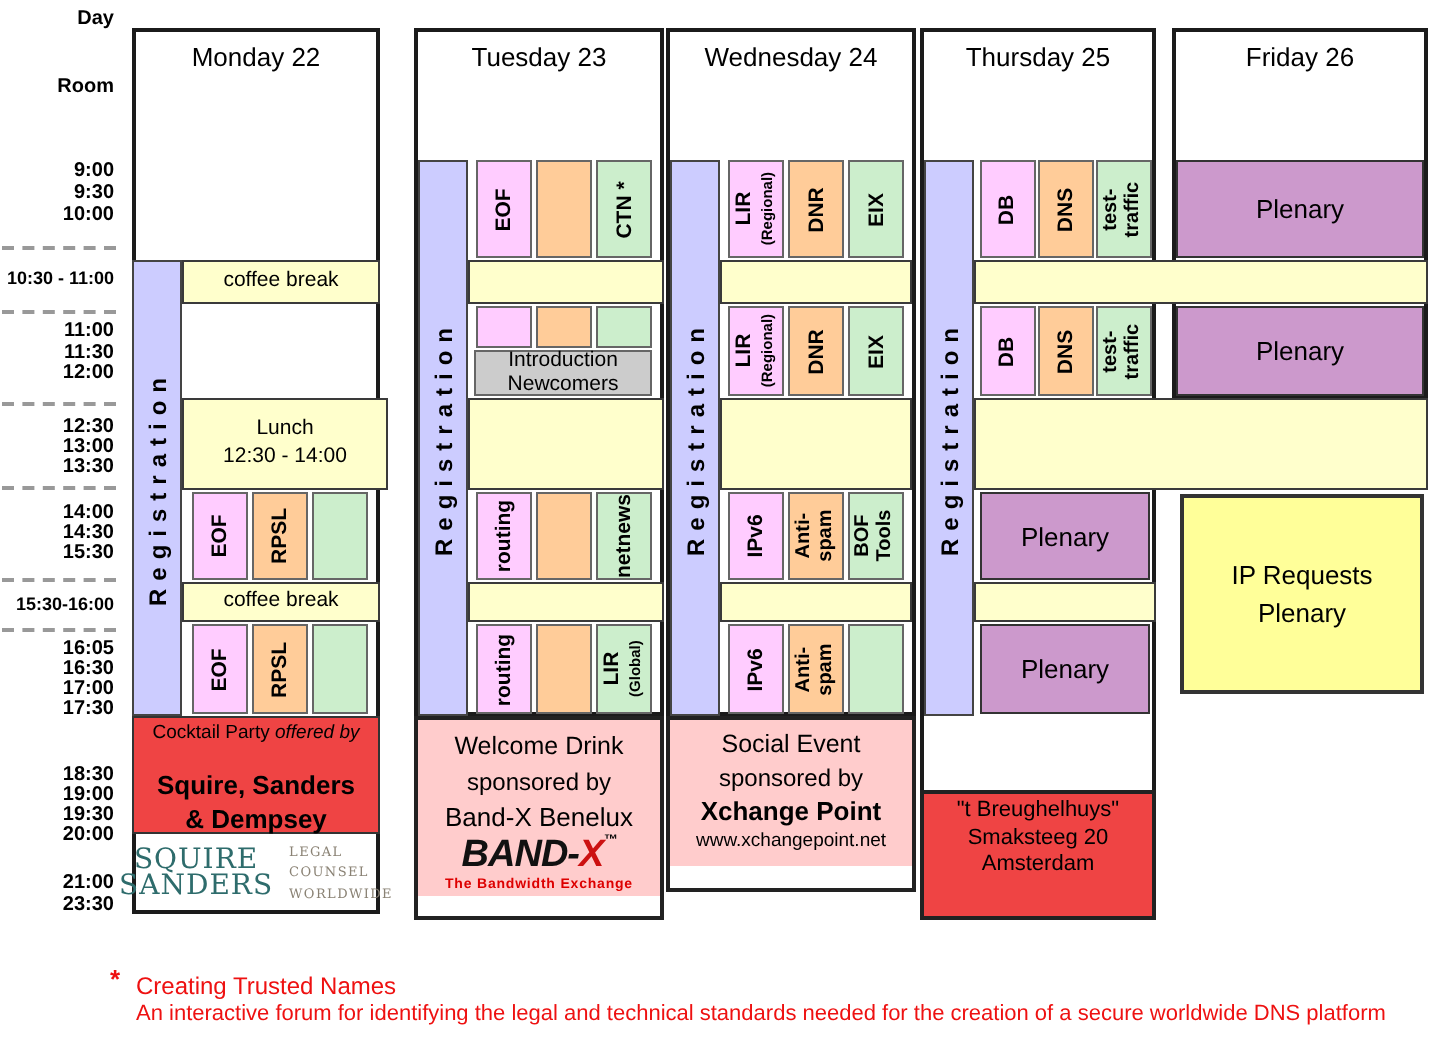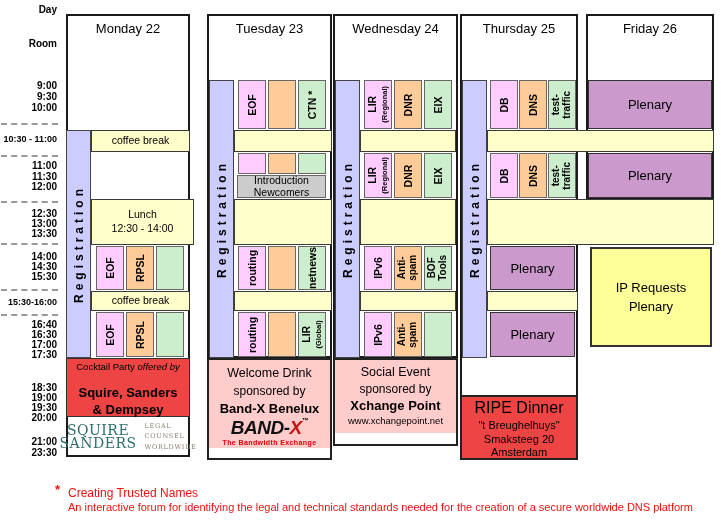--- a/index.html
+++ b/index.html
@@ -55,21 +55,21 @@
   <span class="t" style="top:160px">11:00</span>
   <span class="t" style="top:171px">11:30</span>
   <span class="t" style="top:181px">12:00</span>
   <span class="t" style="top:208px">12:30</span>
   <span class="t" style="top:218px">13:00</span>
   <span class="t" style="top:228px">13:30</span>
   <span class="t" style="top:251px">14:00</span>
   <span class="t" style="top:261px">14:30</span>
   <span class="t" style="top:271px">15:30</span>
   <span class="t sm" style="top:297px">15:30-16:00</span>
-  <span class="t" style="top:319px">16:40</span>
+  <span class="t" style="top:319px">16:05</span>
   <span class="t" style="top:329px">16:30</span>
   <span class="t" style="top:339px">17:00</span>
   <span class="t" style="top:349px">17:30</span>
   <span class="t" style="top:382px">18:30</span>
   <span class="t" style="top:392px">19:00</span>
   <span class="t" style="top:402px">19:30</span>
   <span class="t" style="top:412px">20:00</span>
   <span class="t" style="top:436px">21:00</span>
   <span class="t" style="top:447px">23:30</span>
 
@@ -266,37 +266,36 @@
       <div>LEGAL</div>
       <div>COUNSEL</div>
       <div>WORLDWIDE</div>
     </div>
   </div>
 
   <div class="evt" style="left:207px;top:358px;width:125px;height:102px;border:2px solid #222;background:#fff">
     <div style="position:absolute;left:0;top:0;width:100%;height:88px;background:#FFCCCC"></div>
     <div style="position:absolute;top:6px;width:100%;font-size:12.5px">Welcome Drink</div>
     <div style="position:absolute;top:24px;width:100%;font-size:12px">sponsored by</div>
-    <div style="position:absolute;top:41px;width:100%;font-size:13px;font-weight:bold">Band-X Benelux</div>
+    <div style="position:absolute;top:41px;width:100%;font-size:13px;font-weight:normal">Band-X Benelux</div>
     <div style="position:absolute;top:57px;width:100%;font-style:italic;font-weight:bold;font-size:19px;letter-spacing:-0.5px">
       <span style="color:#111">BAND-</span><span style="color:#CC1111">X</span><span style="font-size:7px;vertical-align:top">™</span>
     </div>
     <div style="position:absolute;top:79px;width:100%;font-size:7px;font-weight:bold;color:#DD0000;letter-spacing:0.4px">The Bandwidth Exchange</div>
   </div>
 
   <div class="evt" style="left:333px;top:358px;width:125px;height:88px;border:2px solid #222;background:#fff">
     <div style="position:absolute;left:0;top:0;width:100%;height:73px;background:#FFCCCC"></div>
     <div style="position:absolute;top:5px;width:100%;font-size:12.5px">Social Event</div>
     <div style="position:absolute;top:22px;width:100%;font-size:12px">sponsored by</div>
     <div style="position:absolute;top:38px;width:100%;font-size:13px;font-weight:bold">Xchange Point</div>
     <div style="position:absolute;top:55px;width:100%;font-size:9.5px">www.xchangepoint.net</div>
   </div>
 
   <div class="evt pinkbg" style="left:460px;top:395px;width:118px;height:65px;border:2px solid #222">
-    <div style="font-size:16px;margin-top:2px">RIPE Dinner</div>
     <div style="font-size:11px;margin-top:2px">"t Breughelhuys"</div>
     <div style="font-size:11px;margin-top:2px">Smaksteeg 20</div>
     <div style="font-size:11px;margin-top:1px">Amsterdam</div>
   </div>
 
   <span class="fnote" style="left:55px;top:482px;font-size:13px;font-weight:bold">*</span>
   <span class="fnote" style="left:68px;top:486px;font-size:12px">Creating Trusted Names</span>
   <span class="fnote" style="left:68px;top:501px;font-size:11px">An interactive forum for identifying the legal and technical standards needed for the creation of a secure worldwide DNS platform</span>
 
 </div>

